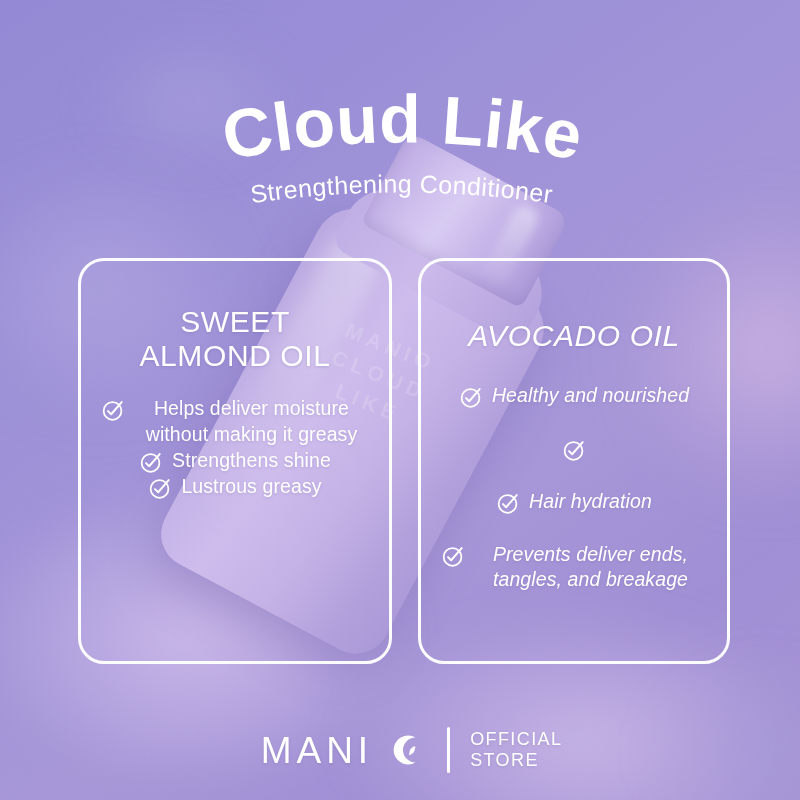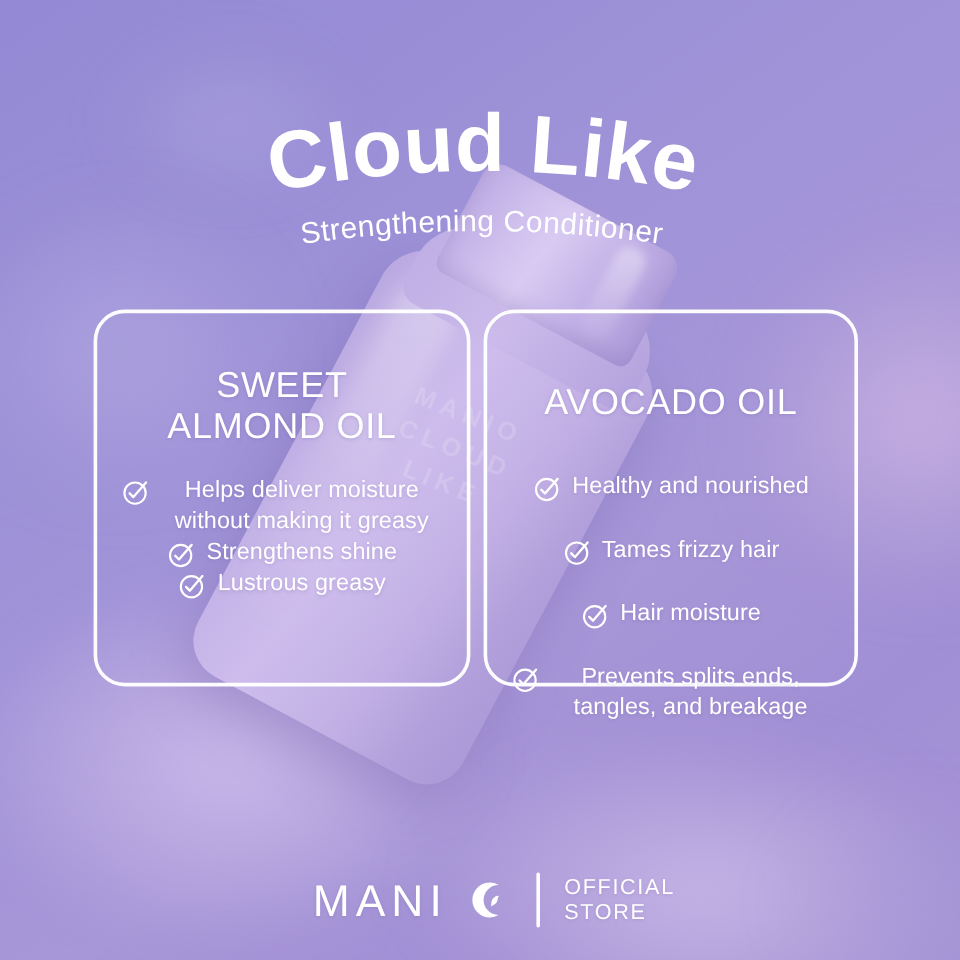--- a/index.html
+++ b/index.html
@@ -158,28 +158,28 @@
     position:absolute; left:0; top:0; width:800px; height:215px;
   }
   .title-svg, .sub-svg { position:absolute; left:0; top:0; }
 
   
   .panels {
     position:absolute; left:0; top:0; width:800px; height:800px;
   }
   .panel {
     position:absolute;
-    top:258px; height:314px;
+    top:258px; height:406px;
     border:3px solid rgba(255,255,255,0.97);
     border-radius:26px;
     padding:22px 14px 14px;
     display:flex; flex-direction:column; align-items:center;
   }
   .panel-left  { left:78px;  width:314px; }
-  .panel-right { left:403px; width:312px; }
+  .panel-right { left:418px; width:312px;font-style:italic; }
 
   .panel-title {
     color:#ffffff;
     font-size:30px;
     font-weight:400;
     letter-spacing:0.6px;
     line-height:1.12;
     text-align:center;
     white-space:pre-line;
     text-shadow:0 1px 3px rgba(95,78,150,0.22);
@@ -187,21 +187,21 @@
   .panel-left  .panel-title { margin-top:22px; }
   .panel-right .panel-title { margin-top:36px; }
 
   .feature-list {
     list-style:none;
     width:100%;
     margin-top:22px;
     display:flex; flex-direction:column;
   }
   .panel-left  .feature-list { margin-top:24px; }
-  .panel-right .feature-list { gap:27px; margin-top:40px; }
+  .panel-right .feature-list { gap:27px; margin-top:30px; }
 
   .feature {
     display:flex;
     align-items:flex-start;
     justify-content:center;
     gap:9px;
     padding:0 6px;
   }
   .check-icon {
     flex:0 0 auto;
@@ -326,35 +326,34 @@
             <circle cx="12.5" cy="14" r="9.6" fill="none" stroke="#ffffff" stroke-width="1.9"></circle>
             <path d="M 7.6 14.2 L 11 17.6 L 22.4 4.4" fill="none" stroke="#ffffff" stroke-width="2.1" stroke-linecap="round" stroke-linejoin="round"></path>
           </svg>
           <span class="feature-text">Healthy and nourished</span>
         </li>
         <li class="feature">
           <svg class="check-icon" viewBox="0 0 26 26">
             <circle cx="12.5" cy="14" r="9.6" fill="none" stroke="#ffffff" stroke-width="1.9"></circle>
             <path d="M 7.6 14.2 L 11 17.6 L 22.4 4.4" fill="none" stroke="#ffffff" stroke-width="2.1" stroke-linecap="round" stroke-linejoin="round"></path>
           </svg>
-          <span class="feature-text">Tames frizzy hair</span>
-        </li>
-        <li class="feature">
-          <svg class="check-icon" viewBox="0 0 26 26">
-            <circle cx="12.5" cy="14" r="9.6" fill="none" stroke="#ffffff" stroke-width="1.9"></circle>
-            <path d="M 7.6 14.2 L 11 17.6 L 22.4 4.4" fill="none" stroke="#ffffff" stroke-width="2.1" stroke-linecap="round" stroke-linejoin="round"></path>
-          </svg>
-          <span class="feature-text">Hair moisture</span>
-        </li>
-        <li class="feature">
-          <svg class="check-icon" viewBox="0 0 26 26">
-            <circle cx="12.5" cy="14" r="9.6" fill="none" stroke="#ffffff" stroke-width="1.9"></circle>
-            <path d="M 7.6 14.2 L 11 17.6 L 22.4 4.4" fill="none" stroke="#ffffff" stroke-width="2.1" stroke-linecap="round" stroke-linejoin="round"></path>
-          </svg>
-          <span class="feature-text">Prevents splits ends, tangles, and breakage</span>
+        </li>
+        <li class="feature">
+          <svg class="check-icon" viewBox="0 0 26 26">
+            <circle cx="12.5" cy="14" r="9.6" fill="none" stroke="#ffffff" stroke-width="1.9"></circle>
+            <path d="M 7.6 14.2 L 11 17.6 L 22.4 4.4" fill="none" stroke="#ffffff" stroke-width="2.1" stroke-linecap="round" stroke-linejoin="round"></path>
+          </svg>
+          <span class="feature-text">Hair hydration</span>
+        </li>
+        <li class="feature">
+          <svg class="check-icon" viewBox="0 0 26 26">
+            <circle cx="12.5" cy="14" r="9.6" fill="none" stroke="#ffffff" stroke-width="1.9"></circle>
+            <path d="M 7.6 14.2 L 11 17.6 L 22.4 4.4" fill="none" stroke="#ffffff" stroke-width="2.1" stroke-linecap="round" stroke-linejoin="round"></path>
+          </svg>
+          <span class="feature-text">Prevents deliver ends, tangles, and breakage</span>
         </li>
       </ul>
     </section>
   </div>
 
   <div class="footer">
     <span class="brand-name">MANI</span>
     <svg class="brand-mark" viewBox="0 0 40 40">
       <path d="M 30.5 7.5 A 14.5 14.5 0 1 0 30.5 32.5 A 11.4 11.4 0 1 1 30.5 7.5 Z" fill="#ffffff"></path>
       <path d="M 29.5 16.2 C 25.6 17.6 23.8 21.0 24.6 24.4 C 28.2 24.0 30.6 21.2 29.5 16.2 Z" fill="#ffffff"></path>

